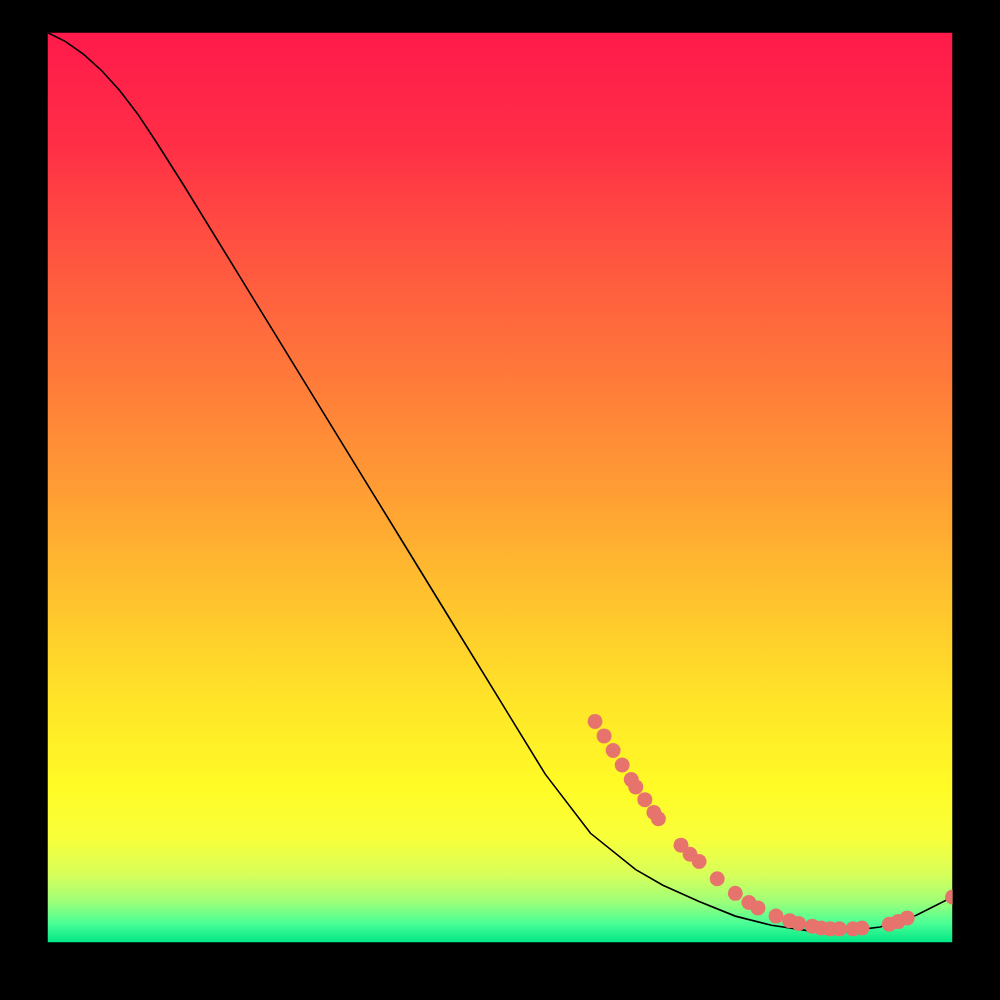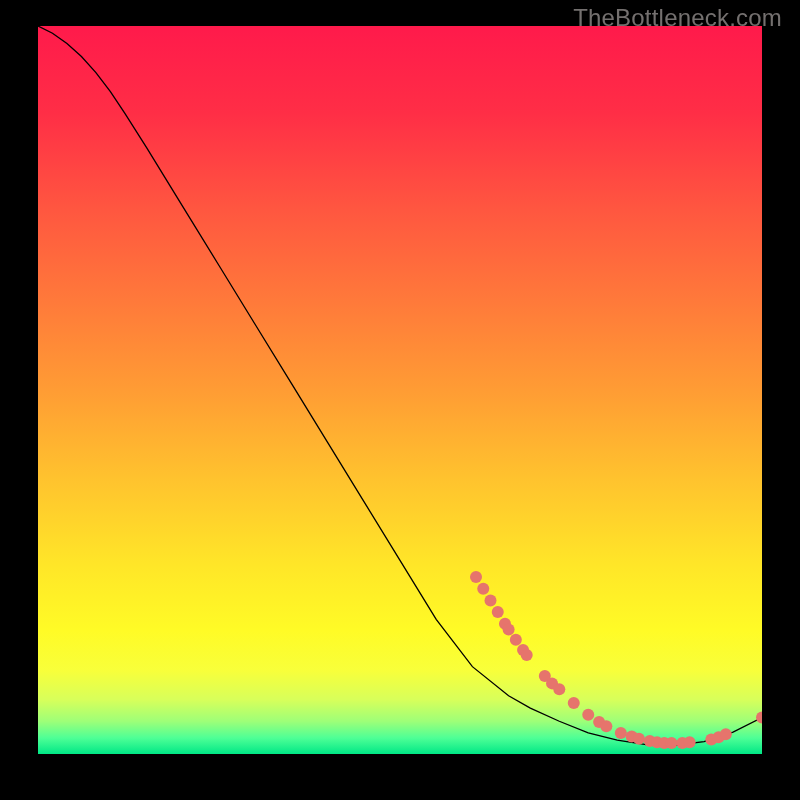--- a/index.html
+++ b/index.html
@@ -31,21 +31,20 @@
     top: 26px;
     width: 724px;
     height: 728px;
     display: block;
   }
 </style>
 </head>
 <body>
 <div class="frame">
 
-  <div class="watermark">TheBottleneck.com</div>
 
   <svg id="plot" viewBox="0 0 724 728" preserveAspectRatio="none">
     <defs>
       <linearGradient id="bg-grad" x1="0" y1="0" x2="0" y2="1">
 
       <stop offset="0.00%" stop-color="#ff1a4b"></stop>
           <stop offset="12.00%" stop-color="#ff2e46"></stop>
           <stop offset="25.00%" stop-color="#ff5640"></stop>
           <stop offset="38.00%" stop-color="#ff7a3a"></stop>
           <stop offset="50.00%" stop-color="#ff9c34"></stop>

